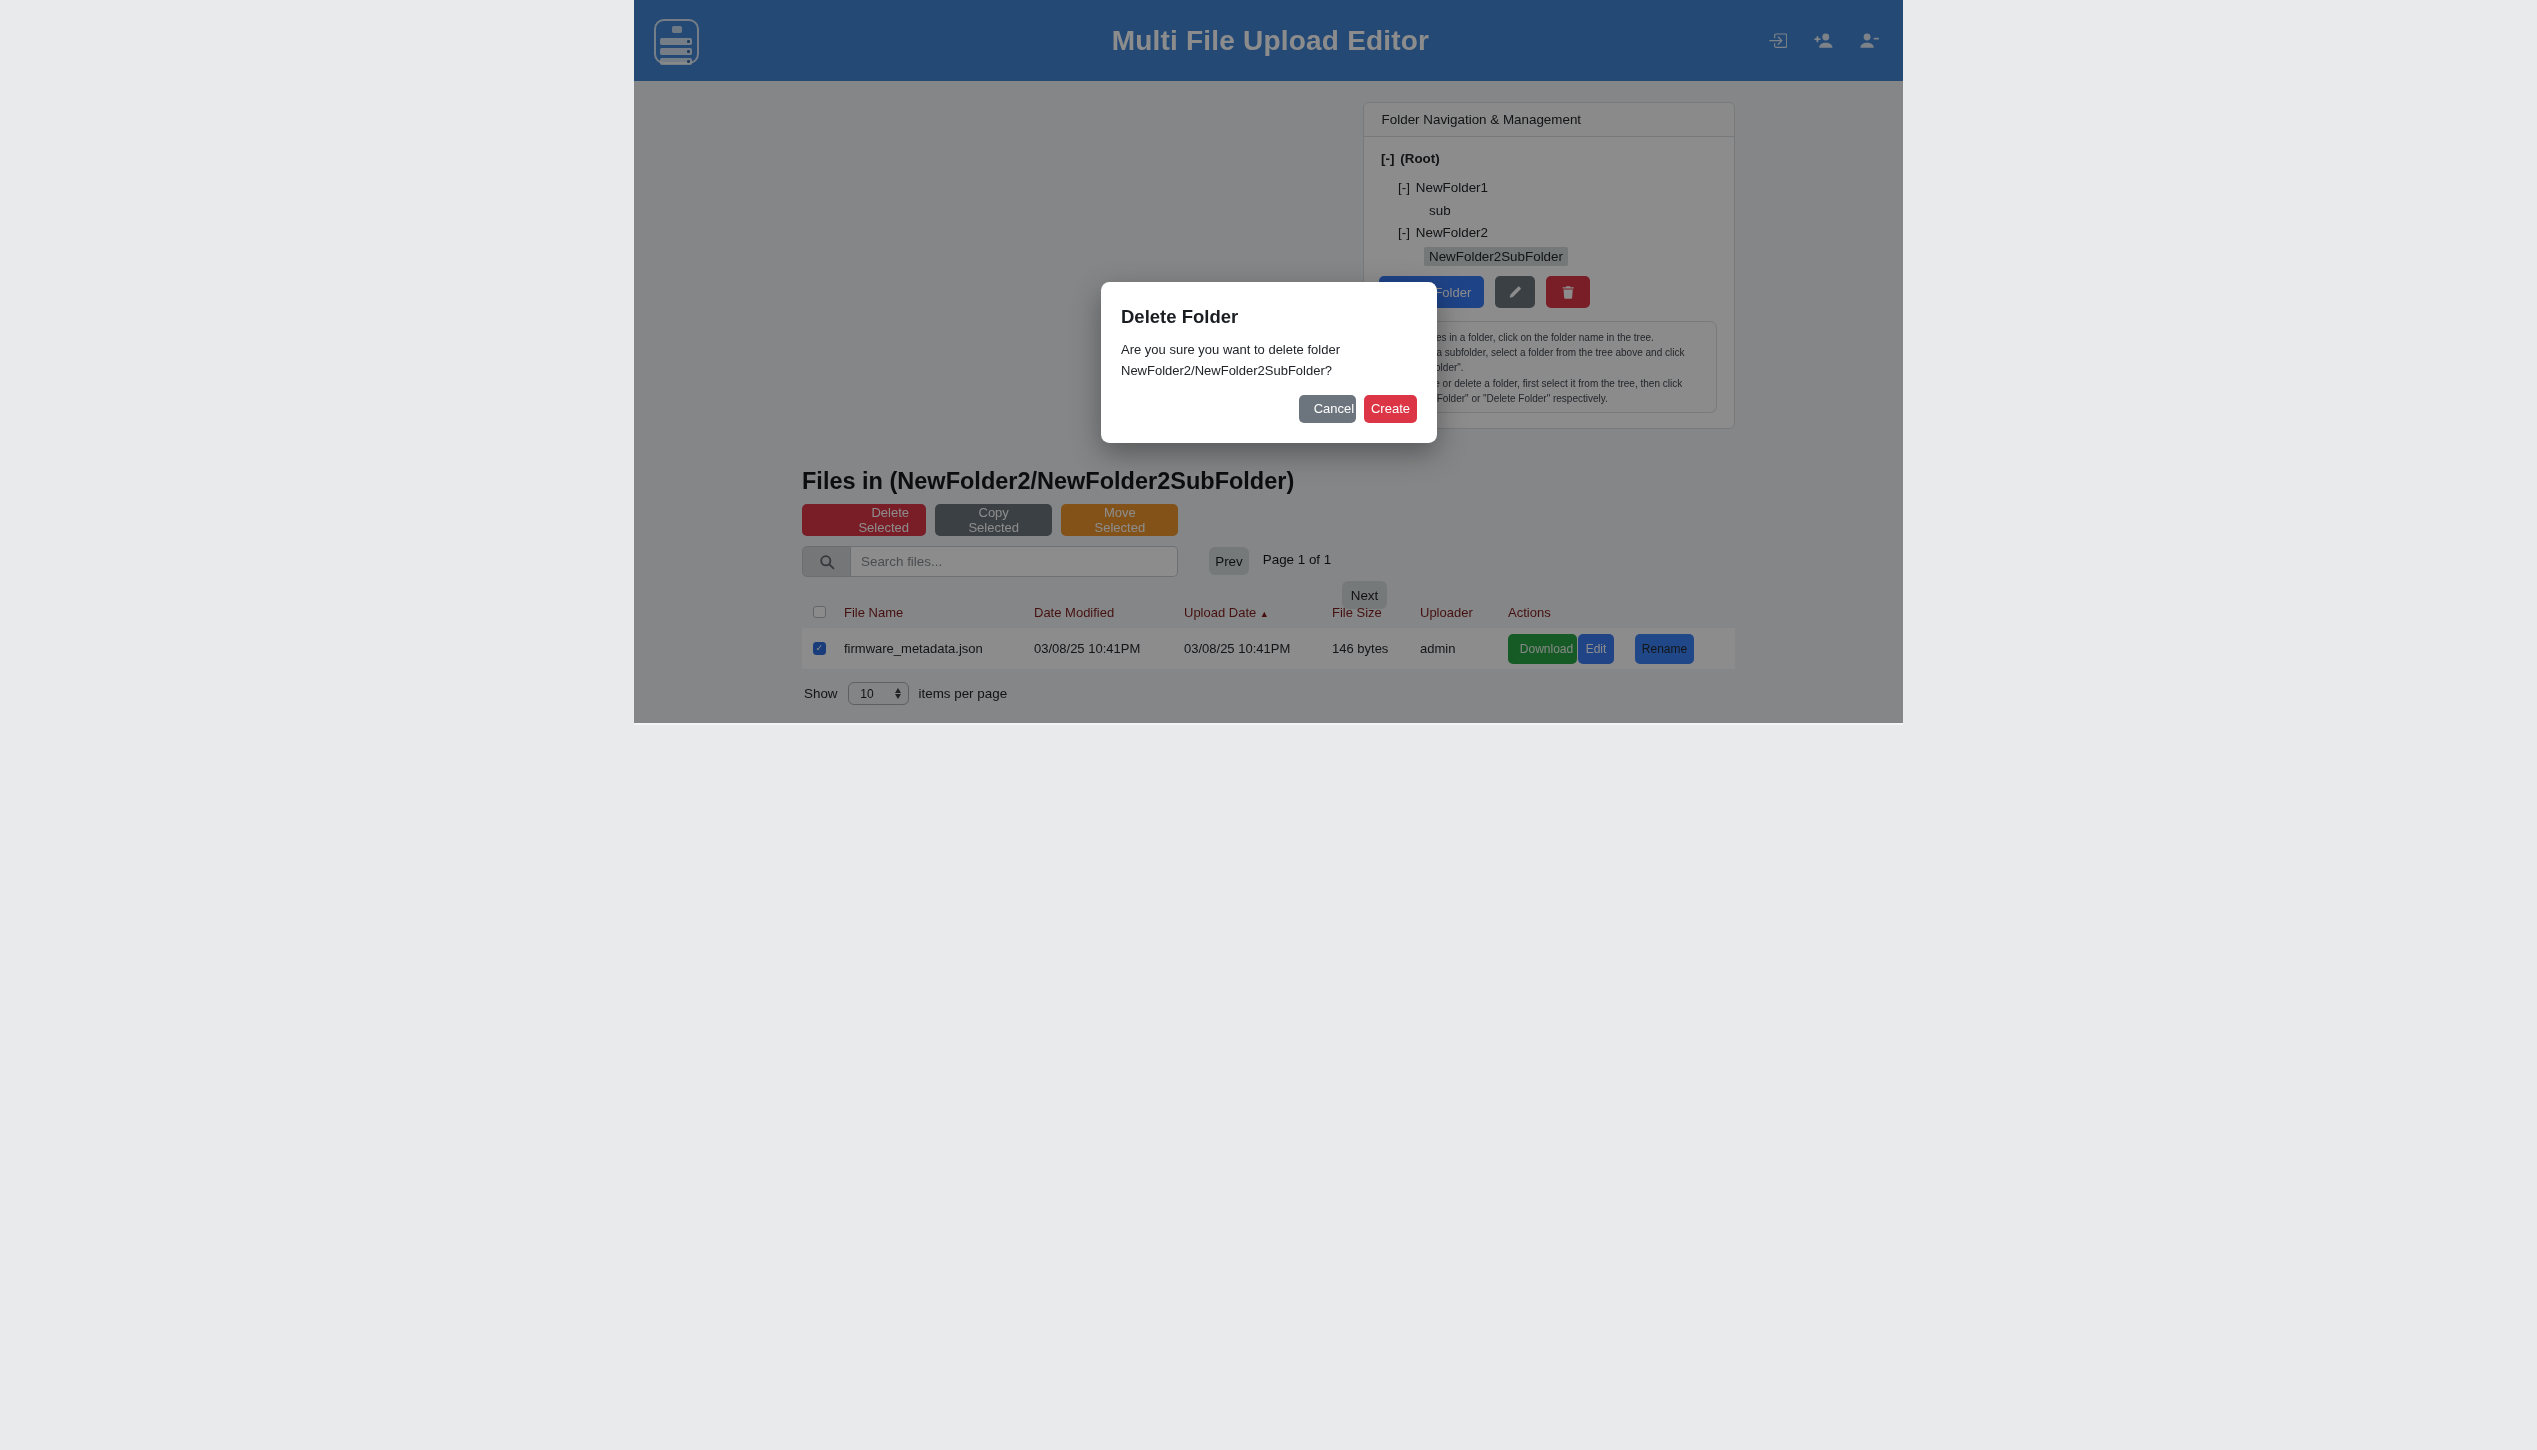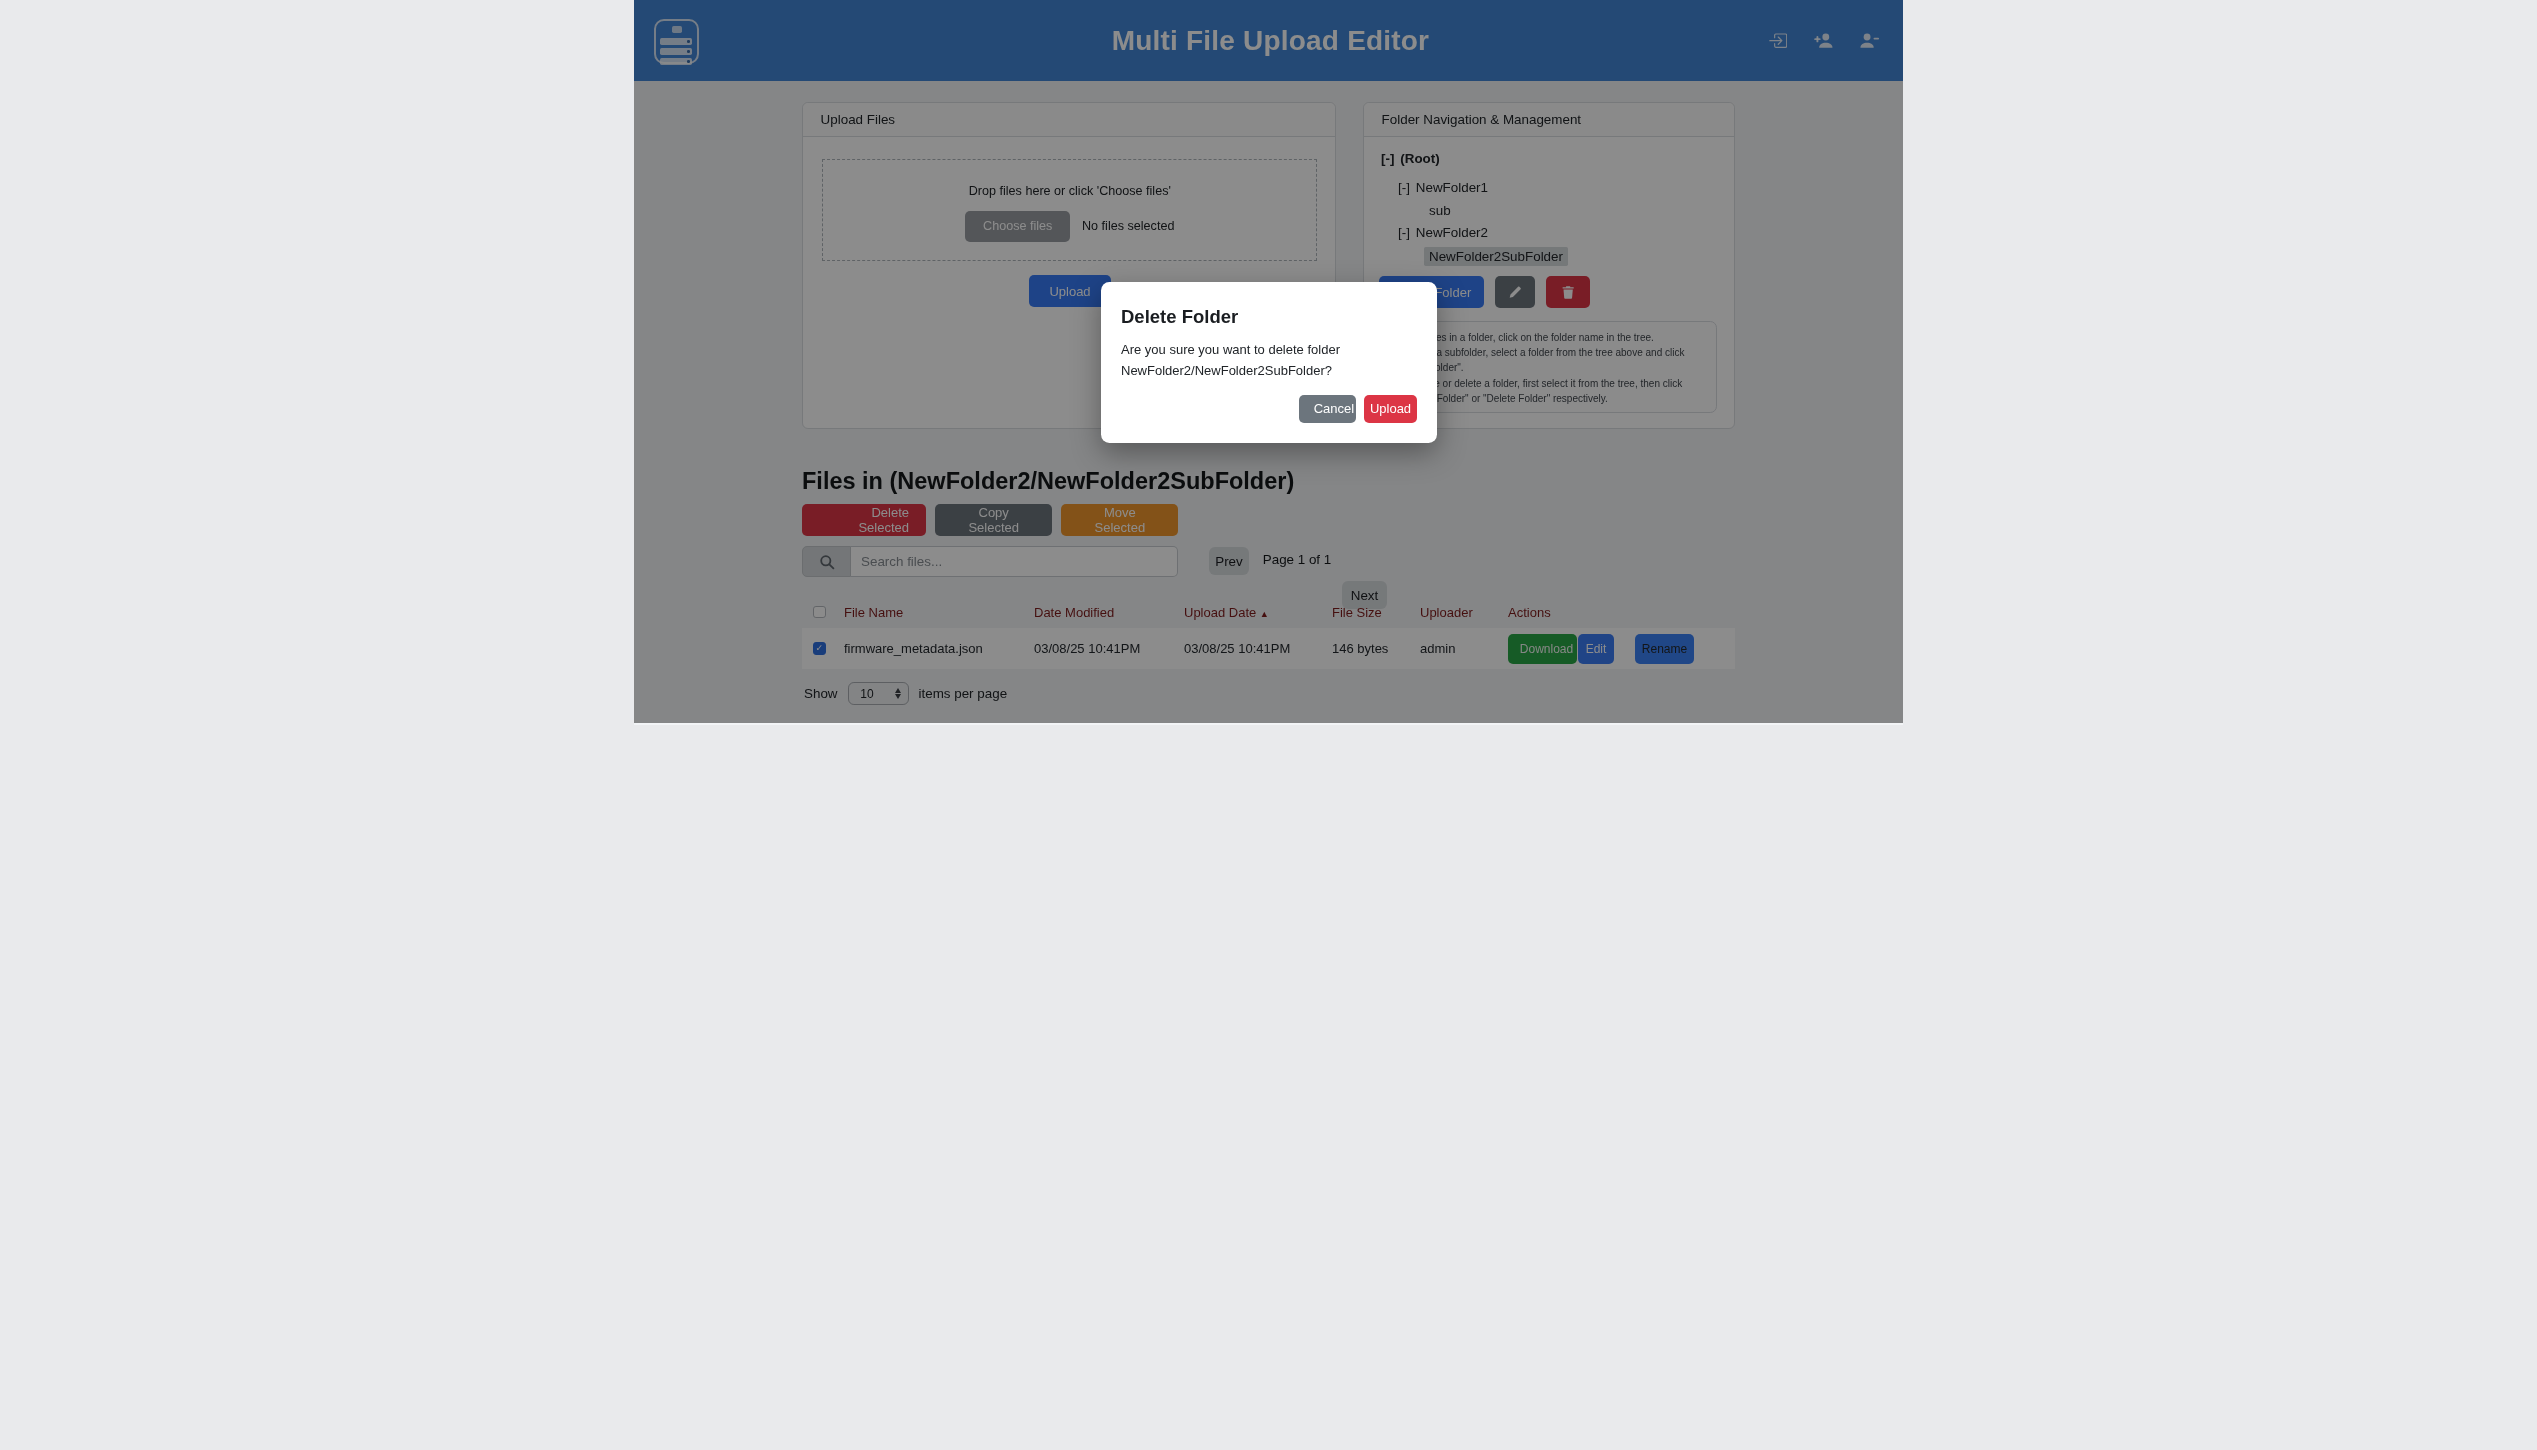--- a/index.html
+++ b/index.html
@@ -129,31 +129,20 @@
       <span class="hicon">
         <svg viewBox="0 0 18 16">
             <circle cx="6.6" cy="4.6" r="3.2"></circle>
             <path d="M0.4 14.6c0-2.9 2.8-4.6 6.2-4.6s6.2 1.7 6.2 4.6z"></path>
             <rect x="12.6" y="5.2" width="5.2" height="1.8" rx="0.9"></rect>
           </svg>
       </span>
     </div>
   </div>
 
-  <div class="card upload-card">
-    <div class="card-header">Upload Files</div>
-    <div class="dropzone">
-      <div class="drop-text">Drop files here or click 'Choose files'</div>
-      <div class="file-row">
-        <button class="choose-btn">Choose files</button>
-        <span class="no-files">No files selected</span>
-      </div>
-    </div>
-    <button class="upload-btn">Upload</button>
-  </div>
 
   <div class="card folder-card">
     <div class="card-header">Folder Navigation &amp; Management</div>
     <div class="tree">
       <div class="tree-row t0"><span class="pfx">[-]</span><span>(Root)</span></div>
       <div class="tree-row t1"><span class="pfx">[-]</span><span>NewFolder1</span></div>
       <div class="tree-row t2"><span>sub</span></div>
       <div class="tree-row t3"><span class="pfx">[-]</span><span>NewFolder2</span></div>
       <div class="tree-row t4"><span class="sel">NewFolder2SubFolder</span></div>
     </div>
@@ -239,18 +228,18 @@
     </div>
     <span>items per page</span>
   </div>
 
   <div class="backdrop"></div>
   <div class="modal">
     <div class="modal-title">Delete Folder</div>
     <div class="modal-msg">Are you sure you want to delete folder NewFolder2/NewFolder2SubFolder?</div>
     <div class="modal-btns">
       <button class="m-btn m-cancel">Cancel</button>
-      <button class="m-btn m-delete">Upload</button>
+      <button class="m-btn m-delete">Create</button>
     </div>
   </div>
 
 </div>
 
 
 </body></html>

